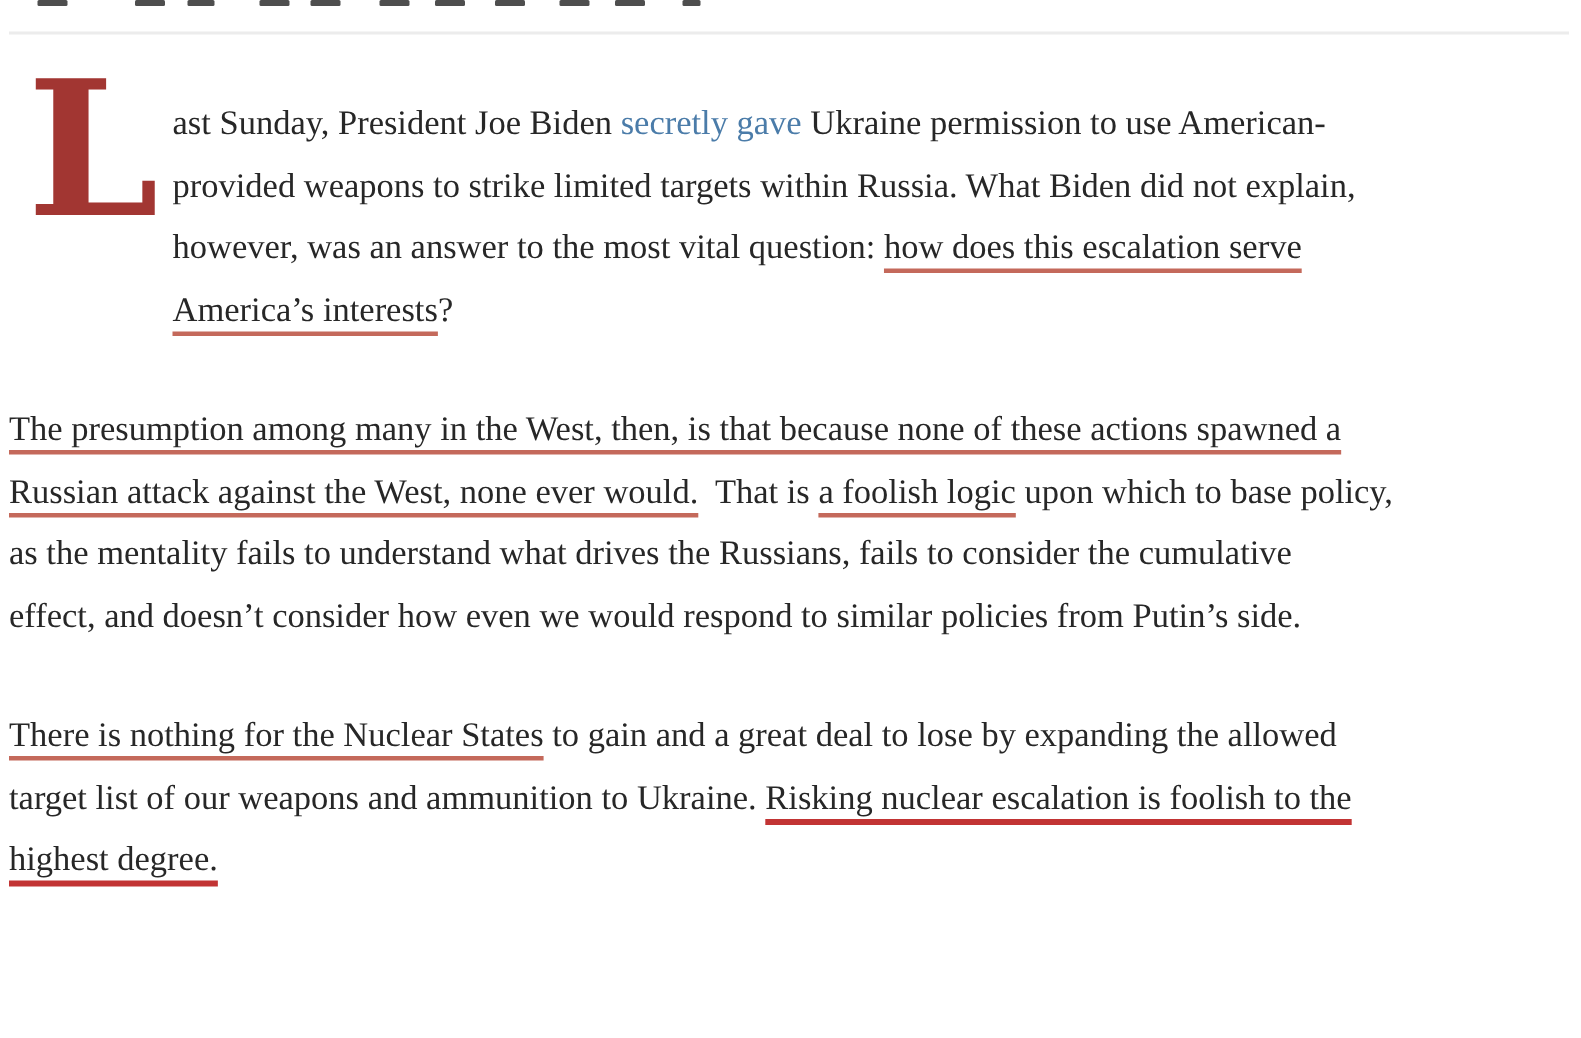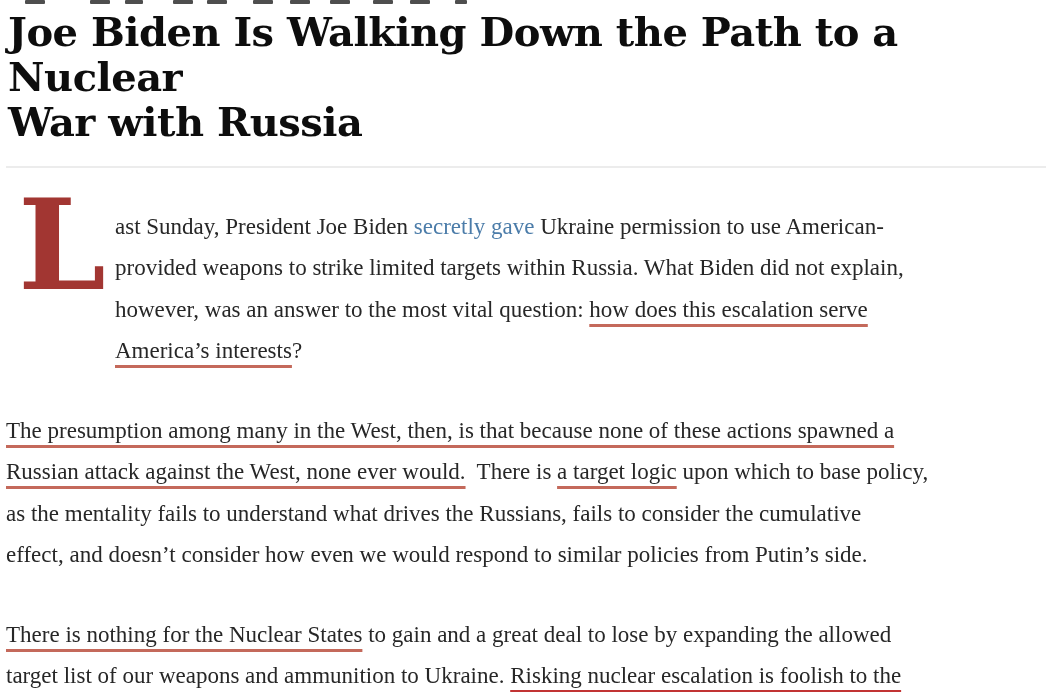--- a/index.html
+++ b/index.html
@@ -79,29 +79,27 @@
   <div class="remnant-dash" style="left:207px;width:20px;"></div>
   <div class="remnant-dash" style="left:253px;width:20px;"></div>
   <div class="remnant-dash" style="left:290px;width:20px;"></div>
   <div class="remnant-dash" style="left:330px;width:20px;"></div>
   <div class="remnant-dash" style="left:373px;width:20px;"></div>
   <div class="remnant-dash" style="left:410px;width:20px;"></div>
   <div class="remnant-dash" style="left:455px;width:12px;"></div>
 </div>
 
 <div class="article">
-  <h1 class="headline">Joe Biden Is Walking Down the Path to a Nuclear
-War with Russia</h1>
   <hr class="divider">
   <div id="article-body">
       <p class="body-para has-dropcap"><span class="dropcap">L</span><span>ast Sunday, President Joe Biden </span><a class="seg-link">secretly gave</a><span> Ukraine permission to use American-
 provided weapons to strike limited targets within Russia. What Biden did not explain,
 however, was an answer to the most vital question: </span><a class="seg-u">how does this escalation serve
 America’s interests</a><span>?</span></p>
       <p class="body-para"><a class="seg-u">The presumption among many in the West, then, is that because none of these actions spawned a
-Russian attack against the West, none ever would.</a><span>  There is </span><a class="seg-u">a target logic</a><span> upon which to base policy,
+Russian attack against the West, none ever would.</a><span>  That is </span><a class="seg-u">a foolish logic</a><span> upon which to base policy,
 as the mentality fails to understand what drives the Russians, fails to consider the cumulative
 effect, and doesn’t consider how even we would respond to similar policies from Putin’s side.</span></p>
       <p class="body-para"><a class="seg-u">There is nothing for the Nuclear States</a><span> to gain and a great deal to lose by expanding the allowed
 target list of our weapons and ammunition to Ukraine. </span><a class="seg-u2">Risking nuclear escalation is foolish to the
 highest degree.</a></p>
     </div>
 </div>
 
 </body></html>

